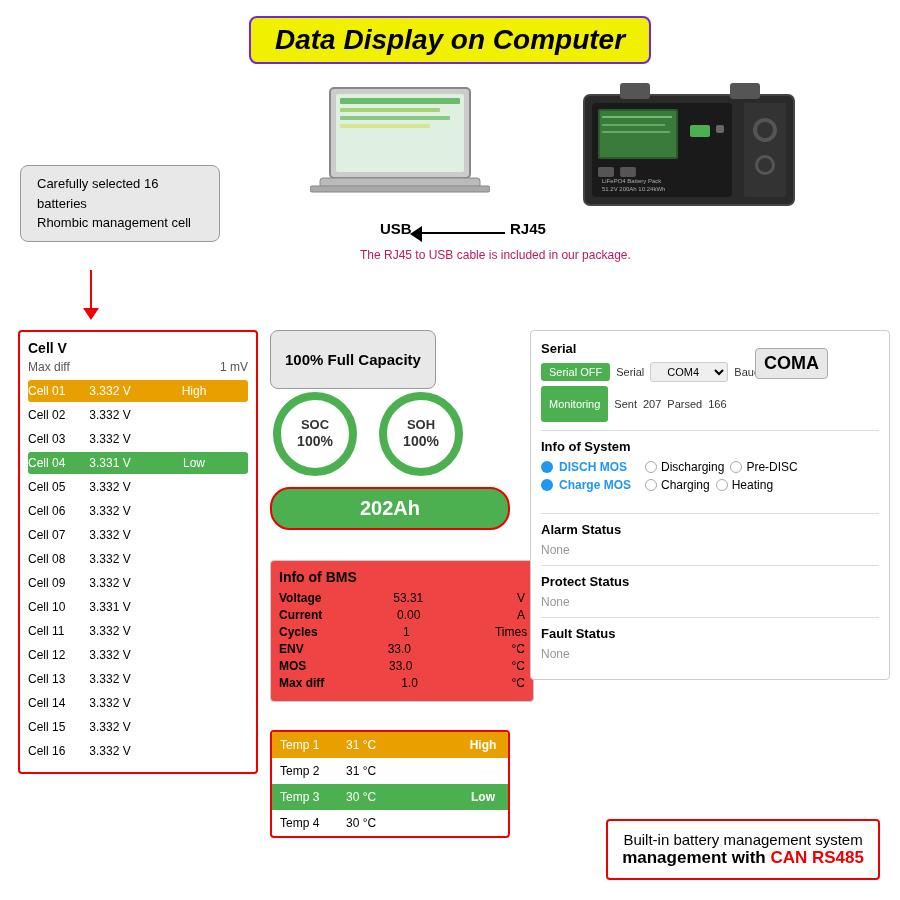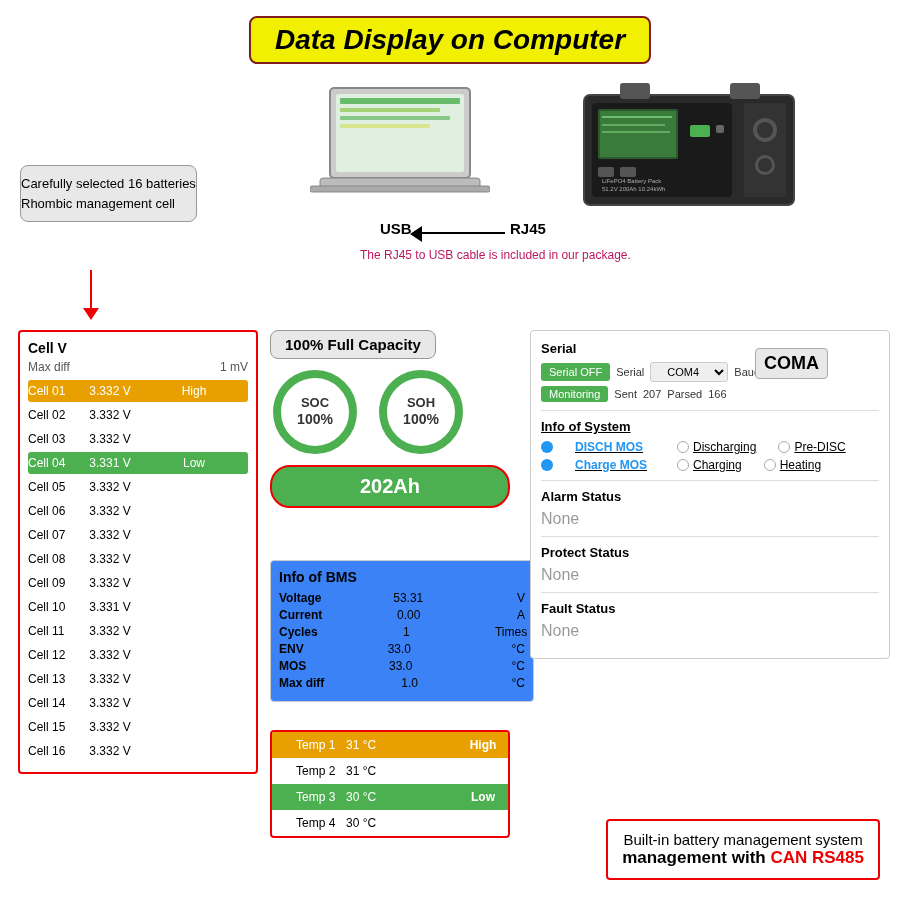--- a/index.html
+++ b/index.html
@@ -8,21 +8,21 @@
       font-family: Arial, sans-serif;
       width: 900px;
       height: 900px;
       overflow: hidden;
       position: relative;
     }
 
     
     .title-banner {
       background: #f0f000;
-      border: 2px solid #7f1d1d;
+      border: 2px solid #6d28d9;
       border-radius: 8px;
       display: inline-block;
       padding: 6px 24px;
       position: absolute;
       top: 16px;
       left: 50%;
       transform: translateX(-50%);
     }
     .title-text {
       font-size: 28px;
@@ -93,21 +93,21 @@
     }
 
     
     .callout-bubble {
       position: absolute;
       top: 165px;
       left: 20px;
       background: #e8e8e8;
       border: 1.5px solid #999;
       border-radius: 8px;
-      padding: 8px 0;
+      padding: 8px 16px;
       font-size: 13px;
       line-height: 1.5;
       max-width: 200px;
     }
     .callout-arrow {
       position: absolute;
       top: 270px;
       left: 90px;
       width: 2px;
       height: 40px;
@@ -175,25 +175,24 @@
     .soc-area {
       position: absolute;
       top: 330px;
       left: 270px;
       width: 240px;
     }
     .capacity-label {
       background: #e8e8e8;
       border: 1.5px solid #999;
       border-radius: 8px;
-      padding: 5px 14px;
+      padding: 20px 14px;
       font-size: 15px;
       font-weight: bold;
       display: inline-block;
-      margin-bottom: 8px;
     }
     .circles-row {
       display: flex;
       gap: 16px;
       margin-bottom: 8px;
     }
     .circle-container {
       display: flex;
       flex-direction: column;
       align-items: center;
@@ -214,21 +213,21 @@
       width: 240px;
       margin-bottom: 8px;
     }
 
     
     .bms-panel {
       position: absolute;
       top: 560px;
       left: 270px;
       width: 264px;
-      background: #3b82f6;
+      background: #ef4444;
       border: 1px solid #ccc;
       border-radius: 4px;
       padding: 8px;
       font-size: 13px;
     }
     .bms-title {
       font-weight: bold;
       font-size: 14px;
       margin-bottom: 6px;
     }
@@ -251,21 +250,21 @@
       border: 2px solid #e00;
       border-radius: 4px;
       overflow: hidden;
       font-size: 12px;
     }
     .temp-row {
       display: flex;
       align-items: center;
       height: 26px;
     }
-    .temp-name { width: 70px; padding-left: 24px; }
+    .temp-name { width: 70px; padding-left: 8px; }
     .temp-val { flex: 1; padding-left: 4px; }
     .temp-status {
       width: 50px;
       text-align: center;
       padding: 2px 0;
       color: #fff;
       font-weight: bold;
     }
 
     
@@ -299,38 +298,38 @@
       border-radius: 3px;
       padding: 3px 8px;
       font-size: 11px;
       cursor: pointer;
     }
     .btn-monitoring {
       background: #4caf50;
       color: #fff;
       border: none;
       border-radius: 3px;
-      padding: 2px 8px;
+      padding: 12px 8px;
       font-size: 11px;
       cursor: pointer;
     }
     .serial-select {
       border: 1px solid #ccc;
       border-radius: 3px;
       font-size: 11px;
       padding: 2px 12px;
     }
     .serial-text { font-size: 11px; color: #333; }
     .divider { border: none; border-top: 1px solid #ddd; margin: 8px 0; }
 
-    .info-system-section { margin-bottom: 8px; text-decoration: underline; }
+    .info-system-section { margin-bottom: 21px; }
     .info-row {
       display: flex;
       align-items: center;
-      gap: 22px;
+      gap: 6px;
       margin-bottom: 4px;
       flex-wrap: wrap;
     }
     .blue-dot {
       width: 12px; height: 12px;
       background: #2196F3;
       border-radius: 50%;
       display: inline-block;
       flex-shrink: 0;
     }
@@ -346,21 +345,21 @@
       gap: 4px;
       font-size: 12px;
     }
     .radio-circle {
       width: 12px; height: 12px;
       border: 1.5px solid #aaa;
       border-radius: 50%;
       display: inline-block;
     }
     .status-section { margin-bottom: 8px; }
-    .status-none { font-size: 16px; color: #999; }
+    .status-none { font-size: 12px; color: #999; }
 
     
     .bottom-note {
       position: absolute;
       bottom: 20px;
       right: 20px;
       border: 2px solid #e00;
       border-radius: 4px;
       padding: 10px 14px;
       font-size: 15px;

